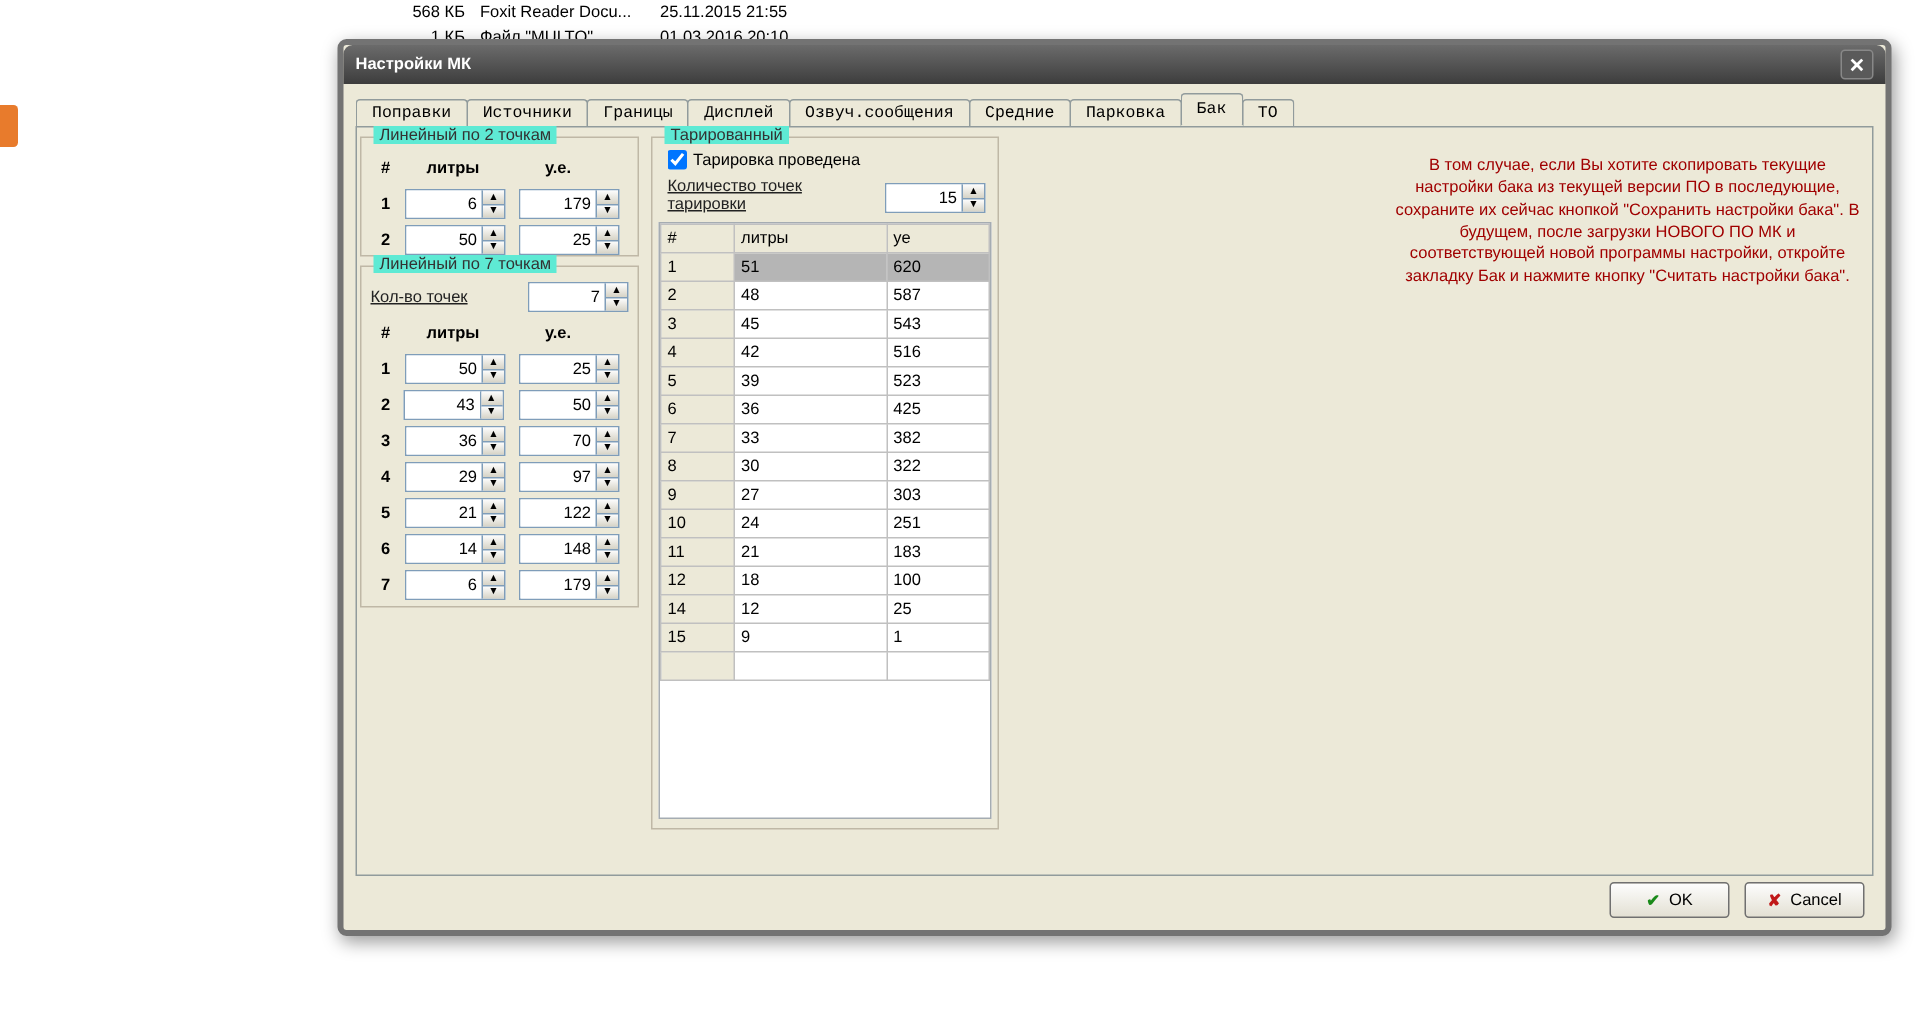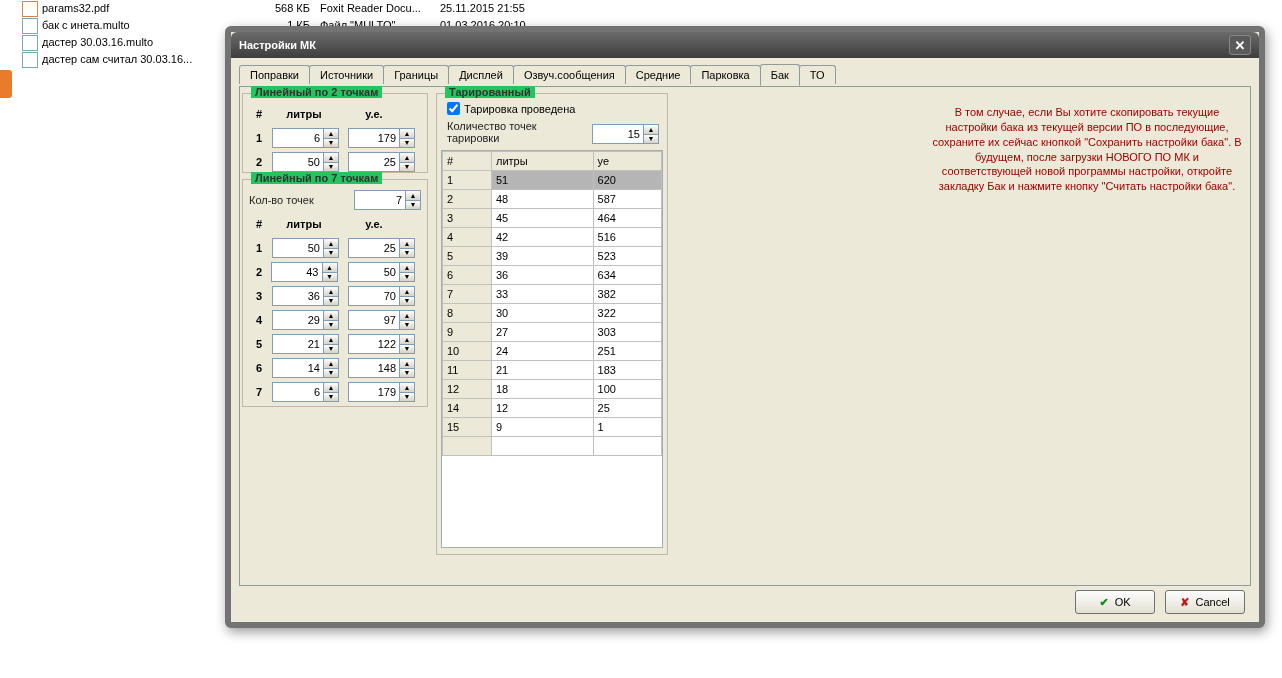--- a/index.html
+++ b/index.html
@@ -10,34 +10,34 @@
   .file-list{position:absolute;left:22px;top:0;}
   .file-row{display:flex;align-items:center;height:17px;line-height:17px;}
   .file-icon{width:14px;height:14px;margin-right:4px;display:inline-block;background:#fff;border:1px solid #7aa;}
   .file-icon.pdf{border-color:#c84;}
   .cols{position:absolute;top:0;left:250px;font-size:11px;color:#000;}
   .cols div{height:17px;line-height:17px;}
   .col-size{position:absolute;left:0;width:60px;text-align:right;}
   .col-type{position:absolute;left:70px;width:120px;}
   .col-date{position:absolute;left:190px;width:120px;}
   
-  .dialog{position:absolute;left:225px;top:26px;width:1028px;height:590px;background:#ECE9D8;border:6px solid #737373;border-radius:6px;box-shadow:2px 4px 12px rgba(0,0,0,.4);display:flex;flex-direction:column;}
+  .dialog{position:absolute;left:225px;top:26px;width:1028px;height:590px;background:#ECE9D8;border:4px solid #737373;border-radius:6px;box-shadow:2px 4px 12px rgba(0,0,0,.4);display:flex;flex-direction:column;}
   .titlebar{height:26px;background:linear-gradient(#6b6b6b,#3d3d3d);border-radius:6px 6px 0 0;display:flex;align-items:center;color:#fff;padding:0 8px;}
   .titlebar .title{flex:1;font-weight:bold;}
   .close-btn{width:20px;height:18px;background:#5a5a5a;border:1px solid #888;border-radius:3px;color:#fff;display:flex;align-items:center;justify-content:center;font-size:13px;font-weight:bold;cursor:pointer;}
   .dialog-body{flex:1;position:relative;padding:6px 8px 2px 8px;}
   
-  .tabs{display:flex;align-items:flex-start;height:22px;position:relative;}
+  .tabs{display:flex;align-items:flex-end;height:22px;position:relative;font-family:Liberation Mono, monospace;}
   .tab{background:#ECE9D8;border:1px solid #919B9C;border-bottom:none;padding:3px 10px 3px 10px;margin-right:-1px;border-radius:3px 3px 0 0;cursor:pointer;position:relative;top:1px;}
   .tab.active{background:#ECE9D8;border-bottom:1px solid #ECE9D8;top:0;padding-top:4px;padding-bottom:4px;z-index:2;}
   .tab-page{border:1px solid #919B9C;background:#ECE9D8;position:absolute;left:8px;right:8px;top:28px;bottom:36px;padding:8px;}
   
   .group{position:absolute;border:1px solid #BFB8A6;background:#ECE9D8;}
-  .group>.legend{position:absolute;top:-8px;left:8px;background:#22c55e;padding:0 4px;font-weight:bold;color:#333;}
-  .lbl{color:#222;}
+  .group>.legend{position:absolute;top:-8px;left:8px;background:#5eead4;padding:0 4px;font-weight:normal;color:#333;}
+  .lbl{color:#222;text-decoration:underline;}
   .hdr{font-weight:bold;text-align:center;}
   
   .spin{display:inline-flex;align-items:stretch;height:18px;border:1px solid #7F9DB9;background:#fff;}
   .spin input{border:none;width:44px;text-align:right;padding:0 3px;font:inherit;outline:none;}
   .spin .spbtns{width:14px;display:flex;flex-direction:column;border-left:1px solid #7F9DB9;}
   .spin .spbtns span{flex:1;display:flex;align-items:center;justify-content:center;font-size:7px;background:linear-gradient(#fdfdfd,#d6d3c6);cursor:pointer;}
   .spin .spbtns span+span{border-top:1px solid #7F9DB9;}
   .row7{display:flex;align-items:center;height:24px;}
   .row7 .n{width:20px;text-align:center;font-weight:bold;}
   
@@ -57,38 +57,20 @@
   .ok-ic{color:#1a8a1a;font-weight:bold;}
   .x-ic{color:#c01818;font-weight:bold;}
   .chk{display:inline-flex;align-items:center;gap:4px;}
   .chk input{margin:0;}
 </style>
 </head>
 <body>
 
 <div class="explorer">
   <div class="side-stub"></div>
-  <div class="file-list" id="file-list">
-      <div class="file-row">
-        <span class="file-icon pdf"></span>
-        <span>params32.pdf</span>
-      </div>
-      <div class="file-row">
-        <span class="file-icon multo"></span>
-        <span>бак с инета.multo</span>
-      </div>
-      <div class="file-row">
-        <span class="file-icon multo"></span>
-        <span>дастер 30.03.16.multo</span>
-      </div>
-      <div class="file-row">
-        <span class="file-icon multo"></span>
-        <span>дастер сам считал 30.03.16...</span>
-      </div>
-    </div>
   <div class="cols">
     <div class="col-size" id="col-size">
         <div>568 КБ</div>
         <div>1 КБ</div>
         <div></div>
         <div></div>
       </div>
     <div class="col-type" id="col-type">
         <div>Foxit Reader Docu...</div>
         <div>Файл "MULTO"</div>
@@ -377,36 +359,36 @@
                   <td>620</td>
                 </tr>
                 <tr>
                   <td class="idx">2</td>
                   <td>48</td>
                   <td>587</td>
                 </tr>
                 <tr>
                   <td class="idx">3</td>
                   <td>45</td>
-                  <td>464</td>
+                  <td>543</td>
                 </tr>
                 <tr>
                   <td class="idx">4</td>
                   <td>42</td>
                   <td>516</td>
                 </tr>
                 <tr>
                   <td class="idx">5</td>
                   <td>39</td>
                   <td>523</td>
                 </tr>
                 <tr>
                   <td class="idx">6</td>
                   <td>36</td>
-                  <td>634</td>
+                  <td>425</td>
                 </tr>
                 <tr>
                   <td class="idx">7</td>
                   <td>33</td>
                   <td>382</td>
                 </tr>
                 <tr>
                   <td class="idx">8</td>
                   <td>30</td>
                   <td>322</td>

